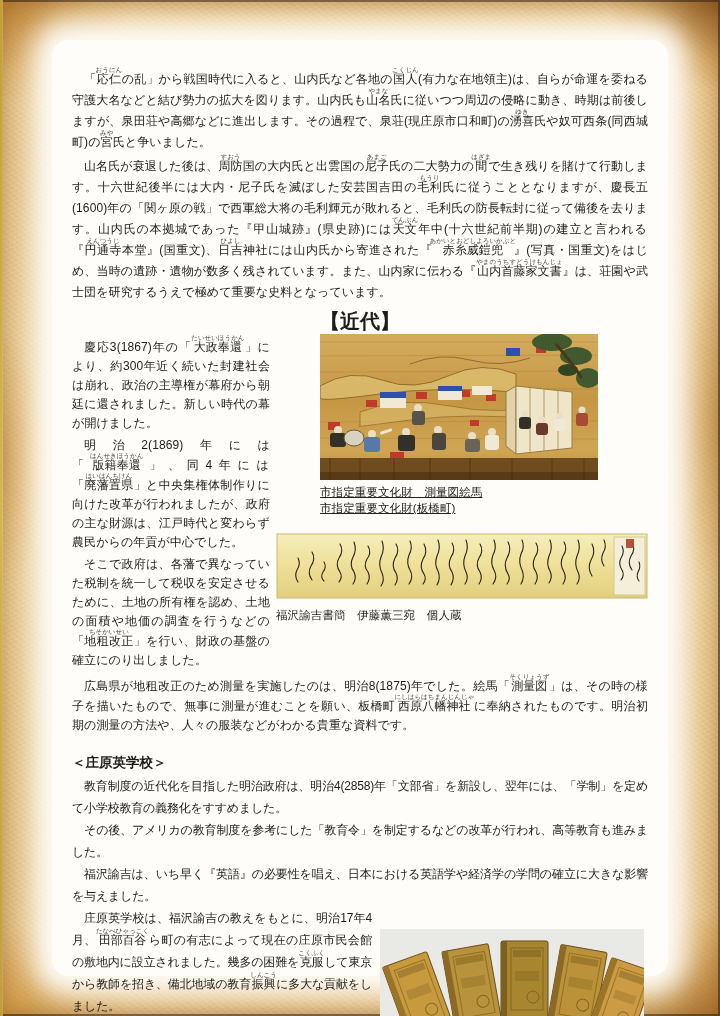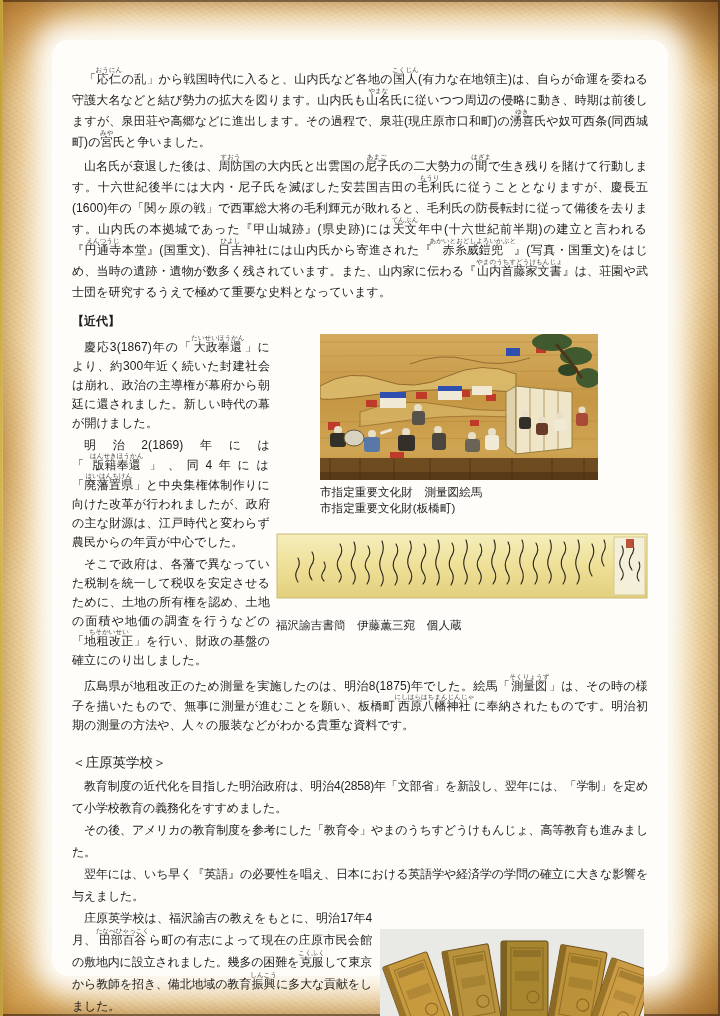--- a/index.html
+++ b/index.html
@@ -36,38 +36,38 @@
     padding:26px 20px 0 20px;
     color:#1d1c1a;
   }
   p{margin:0;text-align:justify;}
   ruby{ruby-align:center;}
   rt{font-size:6.5px;color:#3a3a38;letter-spacing:0;}
   
   .intro p{font-size:12px;line-height:21px;text-indent:1em;letter-spacing:.1px;}
   
   .sec-kindai{margin-top:9px;}
-  .sec-kindai h2{font-size:12px;line-height:18px;margin:0 0 4px 0;font-weight:bold;}
+  .sec-kindai h2{font-size:20px;line-height:18px;margin:0 0 4px 0;font-weight:bold;text-align:center;}
   .kindai-body{font-size:12px;line-height:19px;letter-spacing:.1px;}
   .kindai-body p{text-indent:1em;margin-bottom:3px;}
   .kindai-body p:last-child{margin-bottom:0;}
   .media-right{
     float:right;width:372px;height:318px;margin-left:6px;margin-bottom:2px;
   }
   .ema-wrap{margin-left:44px;width:278px;}
   .ema-wrap svg{display:block;}
   .cap{font-size:11.5px;line-height:16px;color:#222;text-align:left;text-indent:0;}
-  .cap-ema{margin:4px 0 0 44px;}
+  .cap-ema{margin:4px 0 0 44px;text-decoration:underline;}
   .letter-wrap{margin-top:16px;width:372px;}
   .letter-wrap svg{display:block;}
-  .cap-letter{margin-top:17px;}
+  .cap-letter{margin-top:7px;}
   .clear{clear:both;}
   
   .sec-eigakko{margin-top:15px;}
-  .sec-eigakko h2{font-size:13.5px;line-height:18px;margin:16px 0 3px 0;font-weight:normal;}
+  .sec-eigakko h2{font-size:13.5px;line-height:18px;margin:16px 0 3px 0;font-weight:bold;}
   .eigakko-full p,.eigakko-body p{font-size:12px;line-height:22px;text-indent:1em;letter-spacing:-.2px;}
   .books-float{float:right;width:268px;margin-top:22px;margin-left:8px;}
   .books-float svg{display:block;}
 </style>
 </head>
 <body>
 
 <div class="page">
   <div class="content">
 
@@ -238,22 +238,22 @@
         <p>そこで政府は、各藩で異なっていた税制を統一して税収を安定させるために、土地の所有権を認め、土地の面積や地価の調査を行うなどの「<ruby>地租改正<rt>ちそかいせい</rt></ruby>」を行い、財政の基盤の確立にのり出しました。</p>
         <p>広島県が地租改正のため測量を実施したのは、明治8(1875)年でした。絵馬「<ruby>測量図<rt>そくりょうず</rt></ruby>」は、その時の様子を描いたもので、無事に測量が進むことを願い、板橋町<ruby>西原八幡神社<rt>にしはらはちまんじんじゃ</rt></ruby>に奉納されたものです。明治初期の測量の方法や、人々の服装などがわかる貴重な資料です。</p>
         <div class="clear"></div>
       </div>
     </div>
 
     <div class="sec-eigakko">
       <h2>＜庄原英学校＞</h2>
       <div class="eigakko-full">
         <p>教育制度の近代化を目指した明治政府は、明治4(2858)年「文部省」を新設し、翌年には、「学制」を定めて小学校教育の義務化をすすめました。</p>
-        <p>その後、アメリカの教育制度を参考にした「教育令」やまのうちすどうけもんじょ、高等教育も進みました。</p>
-        <p>翌年には、いち早く『英語』の必要性を唱え、日本における英語学や経済学の学問の確立に大きな影響を与えました。</p>
+        <p>その後、アメリカの教育制度を参考にした「教育令」を制定するなどの改革が行われ、高等教育も進みました。</p>
+        <p>福沢諭吉は、いち早く『英語』の必要性を唱え、日本における英語学や経済学の学問の確立に大きな影響を与えました。</p>
       </div>
       <div class="eigakko-body">
         <div class="books-float">
           <svg width="264" height="122" viewBox="0 0 264 122" role="img">
             <rect width="264" height="122" fill="#e9e9e6"></rect>
             <ellipse cx="132" cy="104" rx="118" ry="11" fill="#d4d4cf"></ellipse>
             <g>
               <g transform="translate(38,66) rotate(-20)">
                 <rect x="-24" y="-38" width="47" height="76" rx="2" fill="#c79a3e" stroke="#6d4f1d"></rect>
                 <rect x="-24" y="-38" width="6" height="76" fill="#9a7428"></rect>

